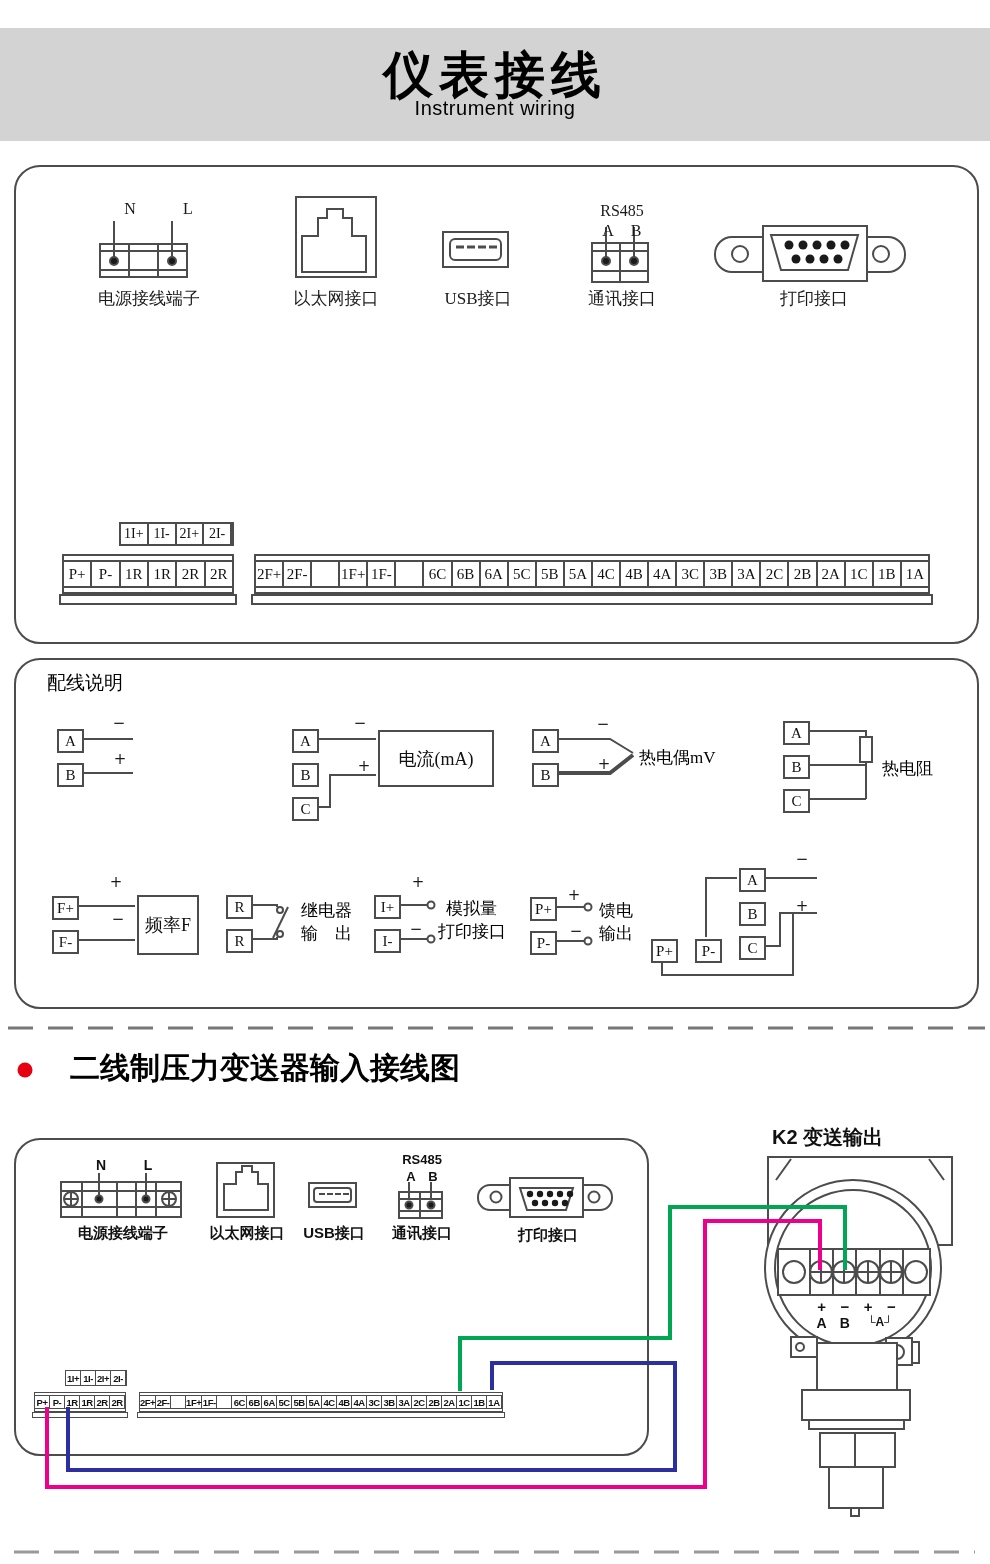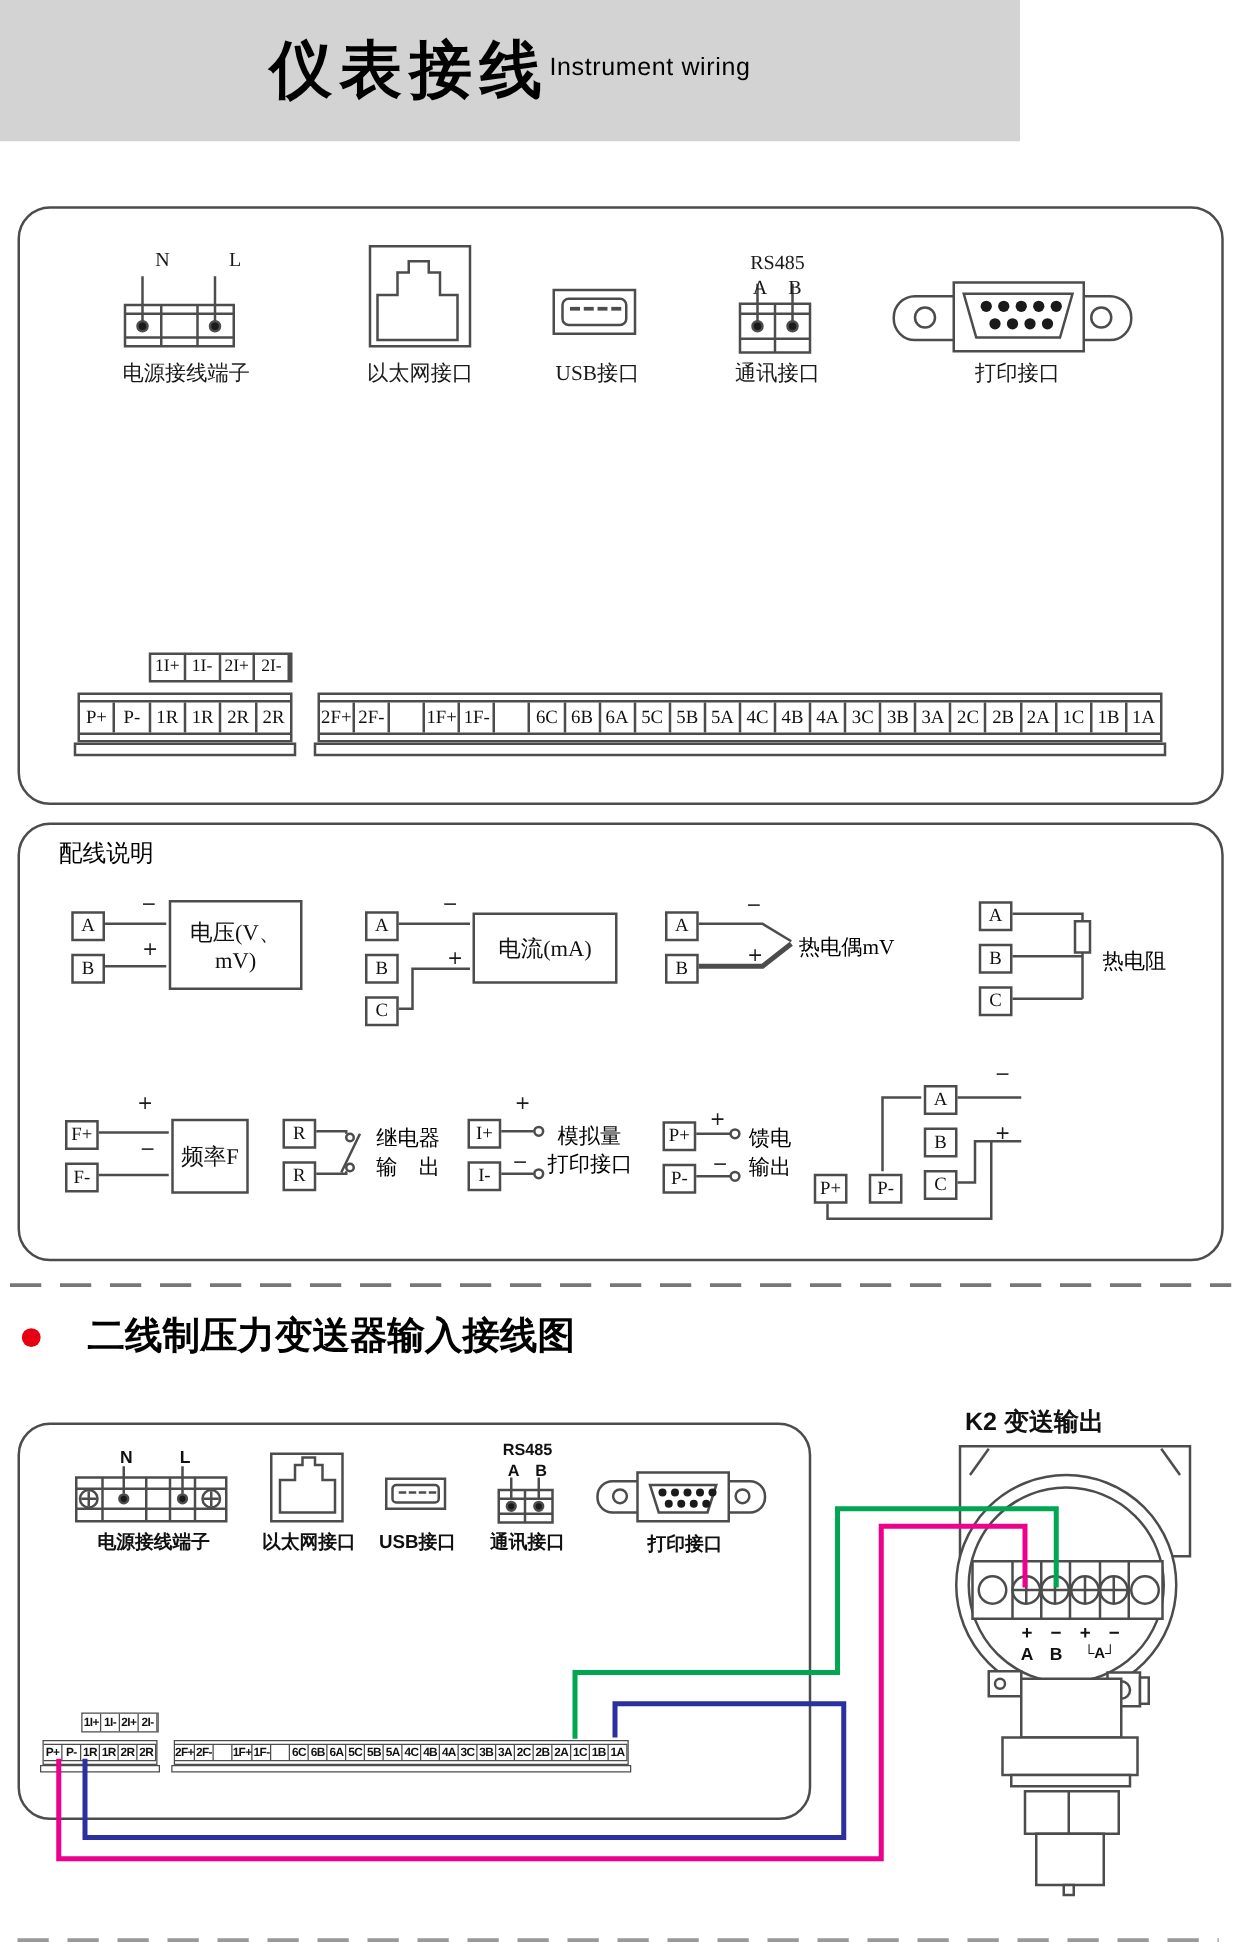--- a/index.html
+++ b/index.html
@@ -3,22 +3,22 @@
 <meta charset="utf-8">
 <style>
   html,body{margin:0;padding:0;background:#fff;}
   .page{position:relative;width:990px;height:1564px;background:#fff;overflow:hidden;
         font-family:"Liberation Sans",sans-serif;color:#1a1a1a;}
   svg.layer{position:absolute;left:0;top:0;pointer-events:none;}
   #artlayer{z-index:1;}
   #wirelayer{z-index:20;}
 
   
-  .banner{position:absolute;left:0;top:0;width:816px;height:113px;background:#d3d3d3;
-          display:flex;flex-direction:row;align-items:center;justify-content:center;z-index:10;}
+  .banner{position:absolute;left:0;top:28px;width:990px;height:113px;background:#d3d3d3;
+          display:flex;flex-direction:column;align-items:center;justify-content:center;z-index:10;}
   .banner .t{font-size:50px;font-weight:bold;letter-spacing:6px;color:#000;line-height:1.05;}
   .banner .s{font-size:20px;color:#000;margin-top:-4px;letter-spacing:0.5px;}
 
   
   .obox{position:absolute;border:2.5px solid #4c4c4c;border-radius:26px;background:transparent;z-index:10;}
 
   
   .clabel{position:absolute;text-align:center;font-family:"Liberation Serif","DejaVu Serif",serif;
           font-size:17px;color:#1a1a1a;white-space:nowrap;}
   .pinlbl{position:absolute;text-align:center;font-family:"Liberation Serif","DejaVu Serif",serif;
@@ -376,21 +376,20 @@
     <div class="rail" style="left:235px;top:427px;width:682px;height:11px;"></div>
   </div>
 
   <div class="obox" style="left:14px;top:658px;width:961px;height:347px;">
     <div class="dlabel" style="left:31px;top:10px;font-size:19px;">配线说明</div>
 
     <div class="termcol" style="left:41px;top:69px;">
         <div class="term">A</div>
         <div class="term">B</div>
       </div>
-    <div class="devbox" style="left:119px;top:60px;width:107px;height:72px;">电压(V、mV)</div>
     <span class="sg" style="left:93px;top:54px;">−</span>
     <span class="sg" style="left:94px;top:90px;">+</span>
 
     <div class="termcol" style="left:276px;top:69px;">
         <div class="term">A</div>
         <div class="term">B</div>
         <div class="term">C</div>
       </div>
     <div class="devbox" style="left:362px;top:70px;width:116px;height:57px;font-size:18px;">电流(mA)</div>
     <span class="sg" style="left:334px;top:54px;">−</span>

